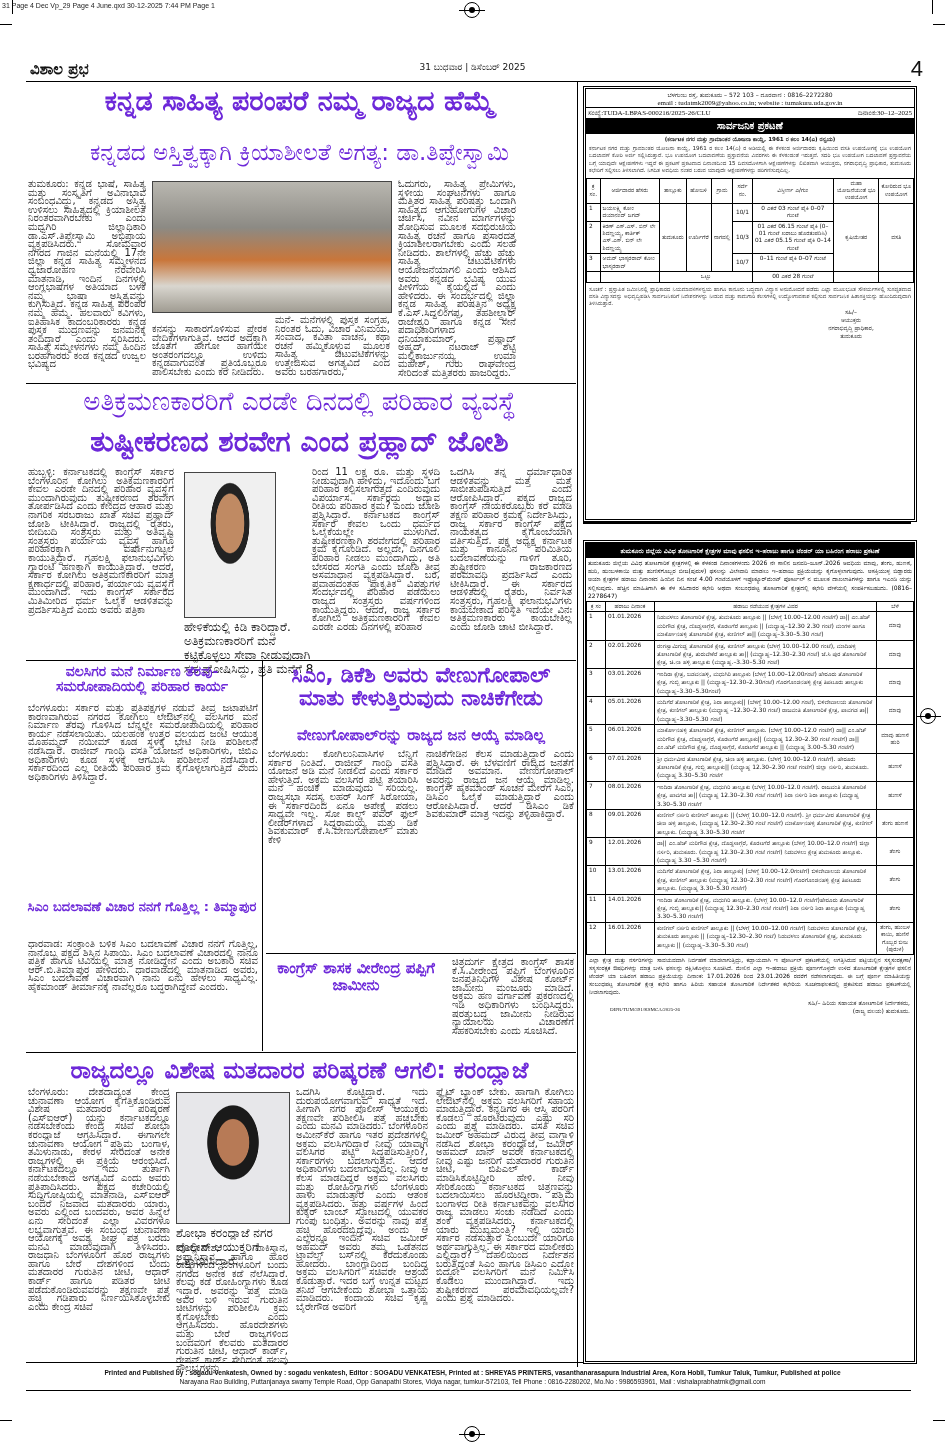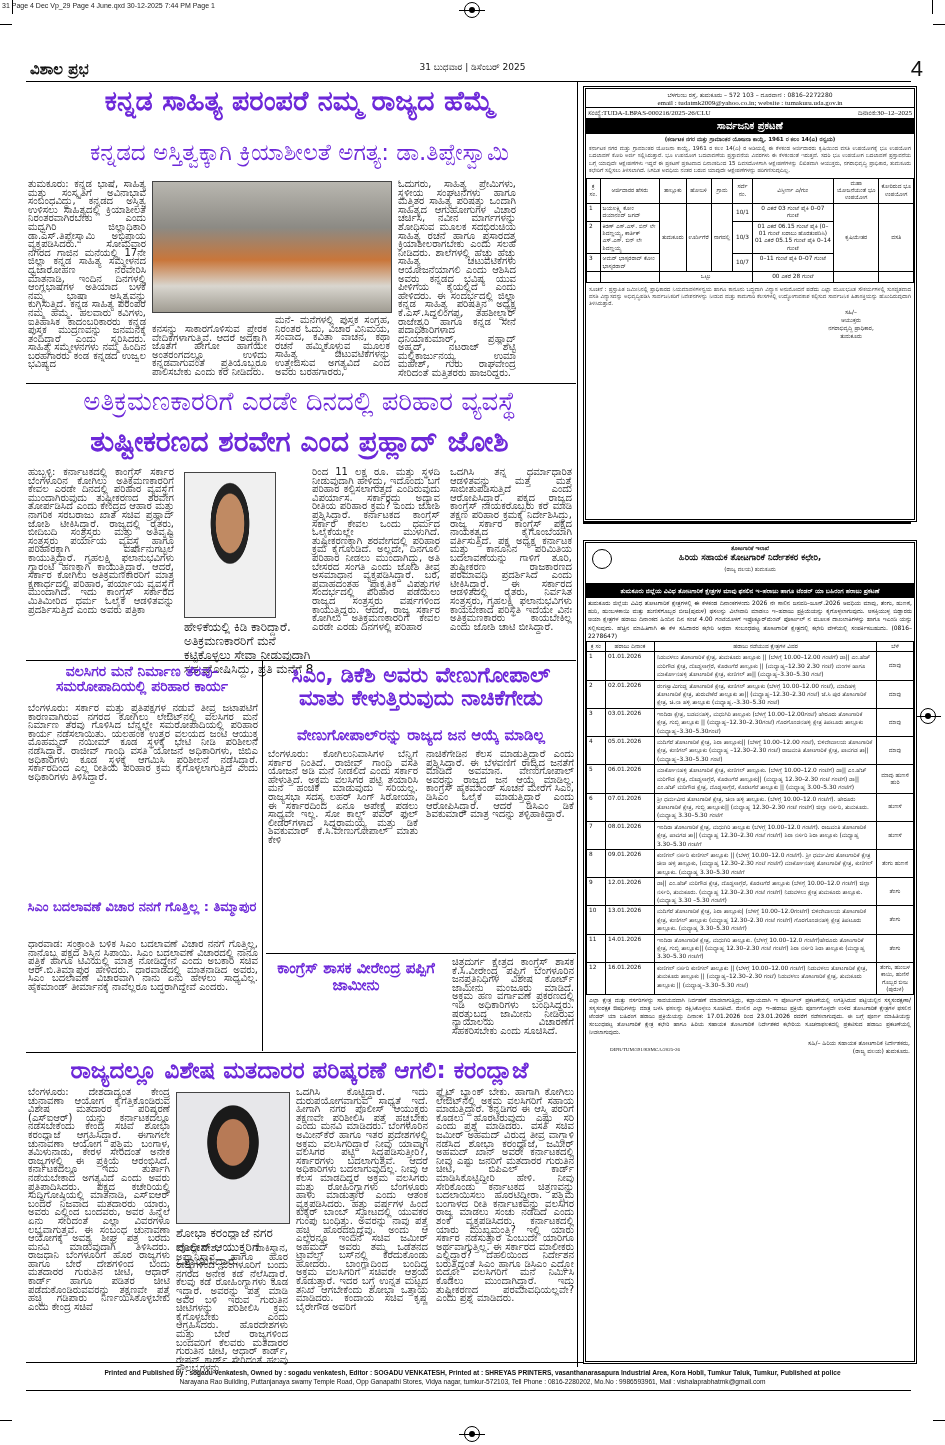--- a/index.html
+++ b/index.html
@@ -152,26 +152,20 @@
   <div style="margin-left:215px;font-size:5.8px;line-height:8px;text-align:center;width:100px;">
     <div>ಸಹಿ/–</div>
     <div>ಆಯುಕ್ತರು</div>
     <div>ನಗರಾಭಿವೃದ್ಧಿ ಪ್ರಾಧಿಕಾರ,</div>
     <div>ತುಮಕೂರು</div>
   </div>
 </div>
 <div class="abs rule" style="left:583px;top:522px;width:328px;height:2px"></div>
 
 <div class="abs ad" style="left:583px;top:540px;width:328px;height:818px;overflow:hidden;">
-  <div style="position:relative;height:40px;">
-    <div style="position:absolute;left:6px;top:6px;width:18px;height:18px;border:1px solid #000;border-radius:50%;"></div>
-    <div style="text-align:center;font-size:5.6px;font-weight:bold;padding-top:2px;">ತೋಟಗಾರಿಕೆ ಇಲಾಖೆ</div>
-    <div class="ad-title" style="font-size:8.5px;">ಹಿರಿಯ ಸಹಾಯಕ ತೋಟಗಾರಿಕೆ ನಿರ್ದೇಶಕರ ಕಛೇರಿ,</div>
-    <div style="text-align:center;font-size:5.6px;margin-top:3px;">(ರಾಜ್ಯ ವಲಯ) ತುಮಕೂರು</div>
-  </div>
   <div class="blackbar" style="font-size:6.2px;padding:3px 8px;line-height:9px;">ತುಮಕೂರು ಜಿಲ್ಲೆಯ ವಿವಿಧ ತೋಟಗಾರಿಕೆ ಕ್ಷೇತ್ರಗಳ ಮಾವು ಫಸಲಿನ ಇ–ಹರಾಜು ಹಾಗೂ ಟೆಂಡರ್ ಯಾ ಬಹಿರಂಗ ಹರಾಜು ಪ್ರಕಟಣೆ</div>
   <div class="para" style="font-size:6px;line-height:8.2px;padding:1px 2px;color:#000;">ತುಮಕೂರು ಜಿಲ್ಲೆಯ ವಿವಿಧ ತೋಟಗಾರಿಕೆ ಕ್ಷೇತ್ರಗಳಲ್ಲಿ ಈ ಕೆಳಕಂಡ ದಿನಾಂಕಗಳಂದು 2026 ನೇ ಸಾಲಿನ ಜನವರಿ–ಜೂನ್.2026 ಅವಧಿಯ ಮಾವು, ತೆಂಗು, ಹುಣಸೆ, ಹುರಿ, ಹುಂಬಳಕಾಯಿ ಮತ್ತು ಹುಣಿಸೆಗೊಬ್ಬರ ಬೀಜ(ಪುರುಳ) ಫಸಲನ್ನು ವಿಲೇವಾರಿ ಮಾಡಲು ಇ–ಹರಾಜು ಪ್ರಕ್ರಿಯೆಯನ್ನು ಕೈಗೊಳ್ಳಲಾಗುವುದು. ಆಸಕ್ತಿಯುಳ್ಳ ಬಿಡ್ದಾರರು ಆಯಾ ಕ್ಷೇತ್ರಗಳ ಹರಾಜು ದಿನಾಂಕದ ಹಿಂದಿನ ದಿನ ಸಂಜೆ 4.00 ಗಂಟೆಯೊಳಗೆ ಇಪ್ರೊಕ್ಯೂರ್‌ಮೆಂಟ್ ಪೋರ್ಟಲ್ ನ ಮೂಲಕ ದಾಖಲಾತಿಗಳನ್ನು ಹಾಗೂ ಇಎಂಡಿ ಯನ್ನು ಸಲ್ಲಿಸುವುದು. ಹೆಚ್ಚಿನ ಮಾಹಿತಿಗಾಗಿ ಈ ಕೆಳ ಸಹಿದಾರರ ಕಛೇರಿ ಅಥವಾ ಸಂಬಂಧಪಟ್ಟ ತೋಟಗಾರಿಕೆ ಕ್ಷೇತ್ರದಲ್ಲಿ ಕಛೇರಿ ವೇಳೆಯಲ್ಲಿ ಸಂಪರ್ಕಿಸಬಹುದು. (0816–2278647)</div>
   <table>
     <tbody>
         <tr>
       <th style="width:14px">ಕ್ರ ಸಂ</th>
       <th style="width:44px">ಹರಾಜು ದಿನಾಂಕ</th>
       <th>ಹರಾಜು ನಡೆಯುವ ಕ್ಷೇತ್ರಗಳ ವಿವರ</th>
       <th style="width:32px">ಬೆಳೆ</th>
     </tr>

